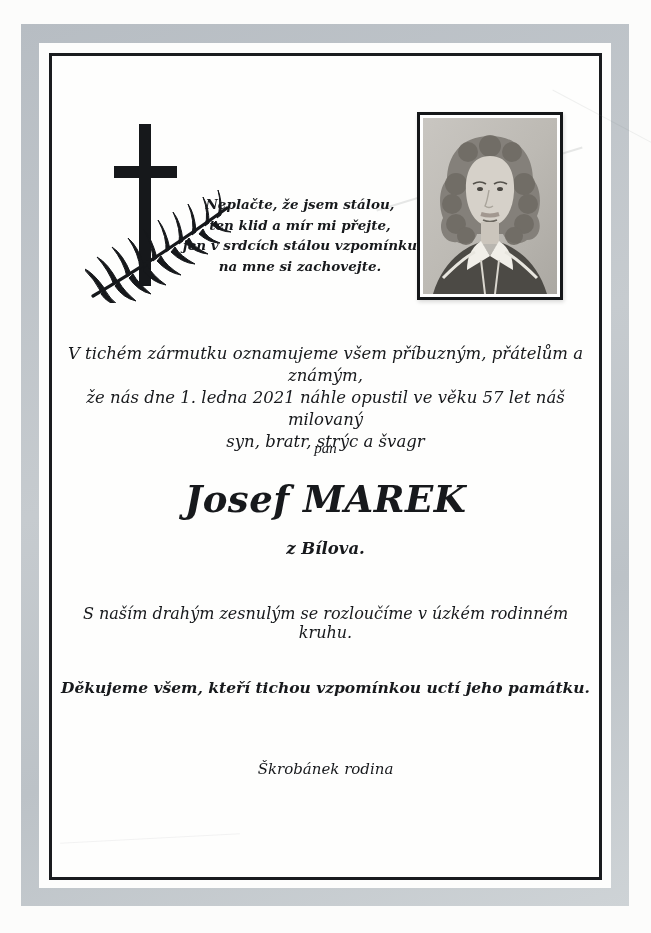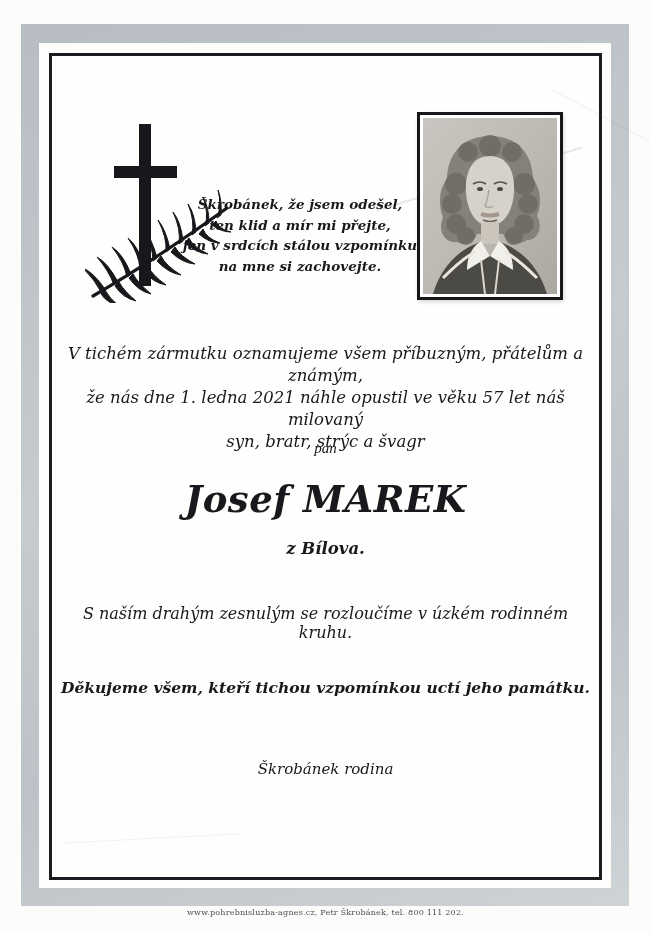--- a/index.html
+++ b/index.html
@@ -156,34 +156,33 @@
       <path d="M10 176 C 20 142 44 128 58 124 L 67 138 L 76 124 C 90 128 114 142 124 176 Z" fill="#4c4a45"></path>
       <path d="M58 123 L 67 138 L 44 152 Q 44 132 58 123 Z" fill="#f1efe9"></path>
       <path d="M76 123 L 67 138 L 90 152 Q 90 132 76 123 Z" fill="#f1efe9"></path>
       <path d="M20 160 Q 40 140 52 134" stroke="#e8e6df" stroke-width="3" fill="none"></path>
       <path d="M114 160 Q 94 140 82 134" stroke="#e8e6df" stroke-width="3" fill="none"></path>
       <path d="M58 142 L 62 176 M 76 142 L 72 176" stroke="#dad7cf" stroke-width="2" fill="none"></path>
     </svg>
   </div>
 
   <div class="txt verse">
-    <div>Škrobánek, že jsem odešel,</div>
+    <div>Neplačte, že jsem stálou,</div>
     <div>ten klid a mír mi přejte,</div>
     <div>jen v srdcích stálou vzpomínku</div>
     <div>na mne si zachovejte.</div>
   </div>
 
   <div class="txt announcement">
     <div>V tichém zármutku oznamujeme všem příbuzným, přátelům a známým,</div>
     <div>že nás dne 1. ledna 2021 náhle opustil ve věku 57 let náš milovaný</div>
     <div>syn, bratr, strýc a švagr</div>
   </div>
 
   <div class="txt honorific">pan</div>
   <div class="txt deceased-name">Josef MAREK</div>
   <div class="txt origin">z Bílova.</div>
   <div class="txt farewell">S naším drahým zesnulým se rozloučíme v úzkém rodinném kruhu.</div>
   <div class="txt thanks">Děkujeme všem, kteří tichou vzpomínkou uctí jeho památku.</div>
   <div class="txt signature">Škrobánek rodina</div>
 
-  <div class="footer-line">www.pohrebnisluzba-agnes.cz, Petr Škrobánek, tel. 800 111 202.</div>
 
 </div>
 
 </body></html>

